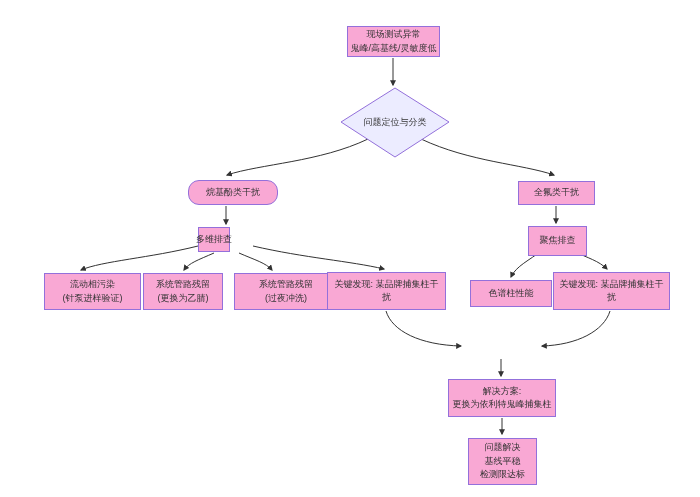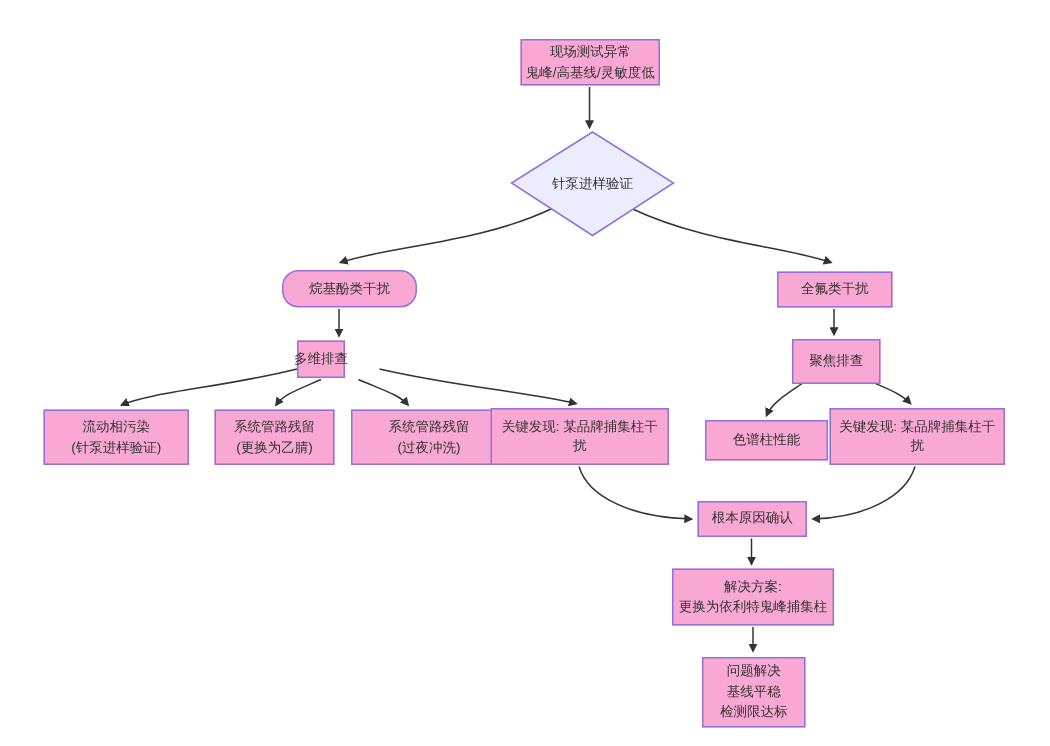--- a/index.html
+++ b/index.html
@@ -51,39 +51,39 @@
     <path class="edge" marker-end="url(#arrow)" d="M502,418 L502,434"></path>
 
     <polygon points="395,88 449,122 395,157 341,122" fill="#ECECFF" stroke="#9370DB" stroke-width="1"></polygon>
   </svg>
 
   <div class="node" style="left:347px;top:26px;width:93px;height:31px;">
     <div class="nl">现场测试异常</div>
     <div class="nl">鬼峰/高基线/灵敏度低</div>
   </div>
 
-  <div class="diamond-label" style="left:345px;top:115px;width:100px;height:14px;">针泵进样验证</div>
+  <div class="diamond-label" style="left:345px;top:115px;width:100px;height:14px;">问题定位与分类</div>
 
   <div class="node" style="left:188px;top:180px;width:90px;height:25px;border-radius:11px;">
     <div class="nl">烷基酚类干扰</div>
   </div>
 
   <div class="node" style="left:518px;top:181px;width:77px;height:24px;">
     <div class="nl">全氟类干扰</div>
   </div>
 
   <div class="node" style="left:198px;top:227px;width:32px;height:25px;">
     <div class="nl">多维排查</div>
   </div>
 
   <div class="node" style="left:528px;top:226px;width:59px;height:30px;">
     <div class="nl">聚焦排查</div>
   </div>
 
-  <div class="node" style="left:29px;top:273px;width:97px;height:37px;">
+  <div class="node" style="left:44px;top:273px;width:97px;height:37px;">
     <div class="nl">流动相污染</div>
     <div class="nl">(针泵进样验证)</div>
   </div>
 
   <div class="node" style="left:143px;top:273px;width:80px;height:37px;">
     <div class="nl">系统管路残留</div>
     <div class="nl">(更换为乙腈)</div>
   </div>
 
   <div class="node" style="left:234px;top:273px;width:104px;height:37px;">
@@ -96,23 +96,20 @@
   </div>
 
   <div class="node" style="left:470px;top:280px;width:82px;height:27px;">
     <div class="nl">色谱柱性能</div>
   </div>
 
   <div class="node wrap" style="left:553px;top:272px;width:117px;height:38px;padding:2px 5px;">
     <div class="nl">关键发现: 某品牌捕集柱干扰</div>
   </div>
 
-  <div class="node" style="left:465px;top:334px;width:73px;height:24px;">
-    <div class="nl">根本原因确认</div>
-  </div>
 
   <div class="node" style="left:468px;top:438px;width:69px;height:47px;">
     <div class="nl">问题解决</div>
     <div class="nl">基线平稳</div>
     <div class="nl">检测限达标</div>
   </div>
 
   <div class="node" style="left:448px;top:379px;width:108px;height:38px;">
     <div class="nl">解决方案:</div>
     <div class="nl">更换为依利特鬼峰捕集柱</div>

